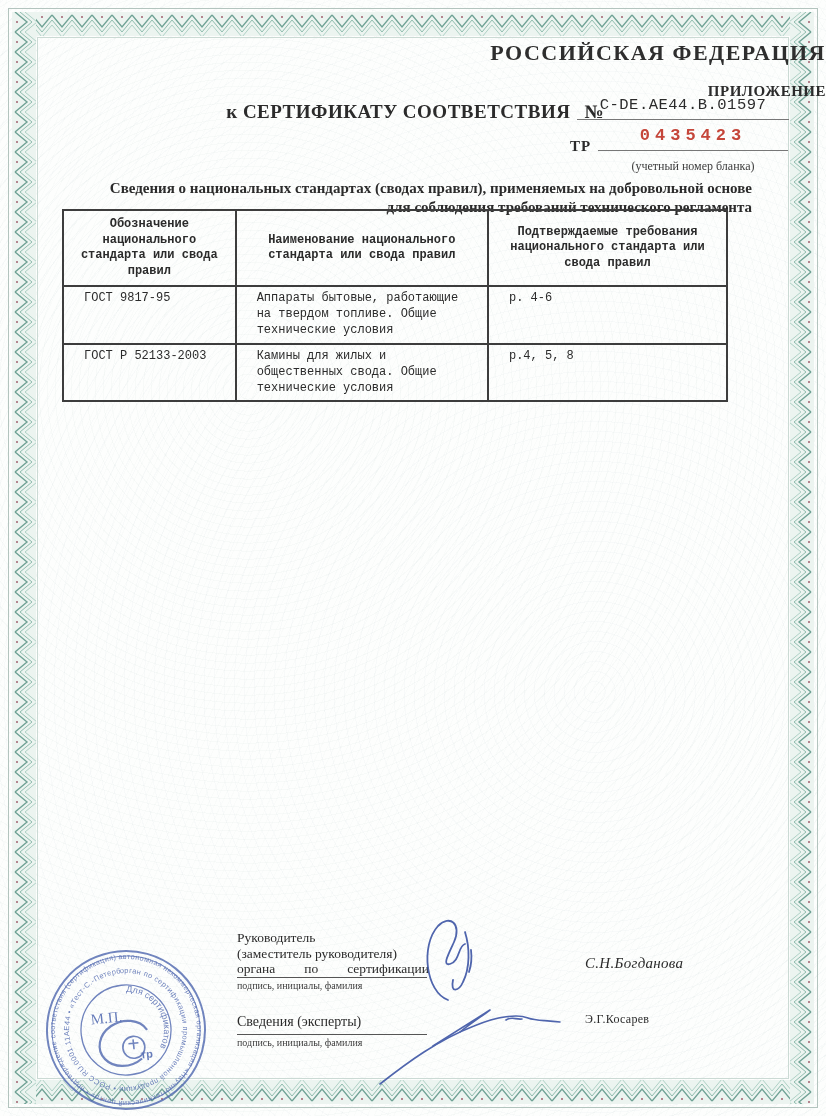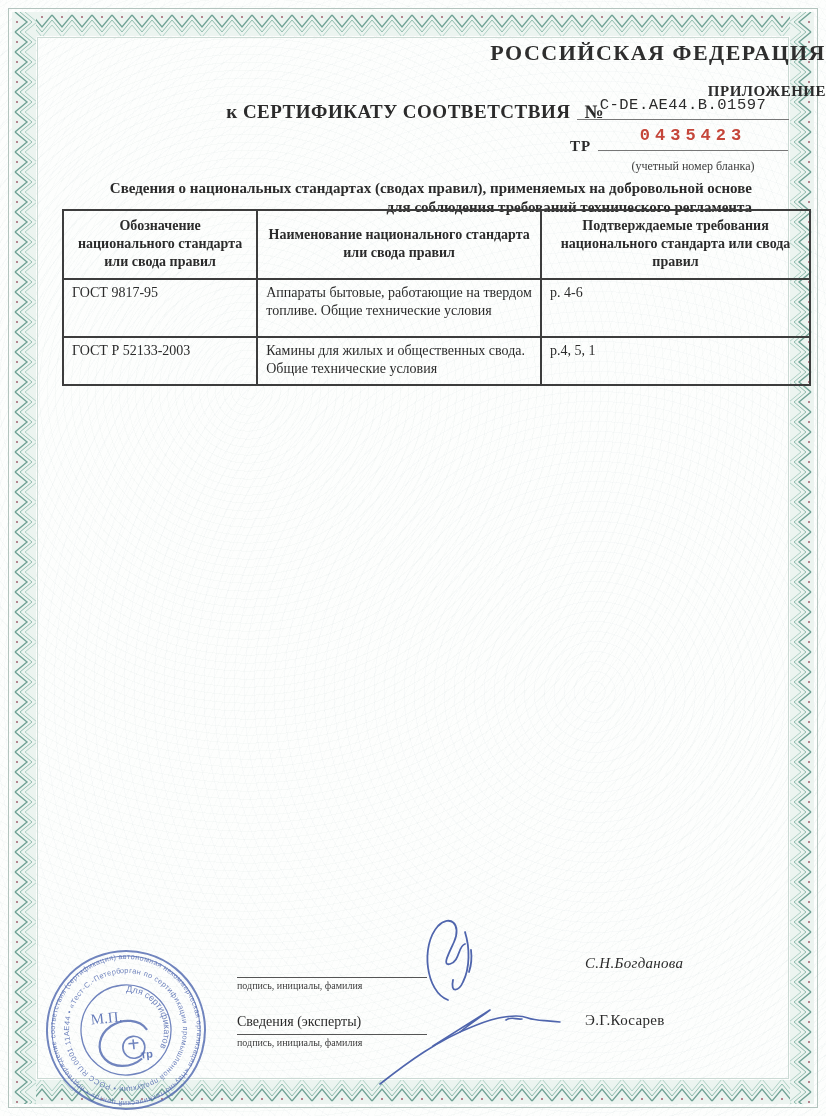--- a/index.html
+++ b/index.html
@@ -23,36 +23,36 @@
   .no-sign{margin-left:14px;}
   .cert-number-field{left:577px;width:212px;top:96px;height:23px;border-bottom:1px solid #777;
     font-size:15.5px;text-align:center;letter-spacing:.5px;font-family:Liberation Mono, monospace;}
   .mand-cert{left:104px;width:500px;top:128px;font-size:12.5px;font-weight:bold;}
   .tr-label{left:570px;top:138px;font-size:15px;font-weight:bold;letter-spacing:1px;}
   .blank-number-field{left:598px;width:190px;top:126px;height:24px;border-bottom:1px solid #777;
     text-align:center;font-family:"Liberation Mono", monospace;font-weight:bold;
     font-size:17px;letter-spacing:5px;color:#c5463a;}
   .blank-caption{left:598px;width:190px;top:159px;font-size:12px;color:#3c3c3c;text-align:center;}
   .intro{left:92px;width:660px;top:179px;font-size:15px;font-weight:bold;line-height:1.28;}
-  table.std{position:absolute;left:62px;top:209px;width:749px;border-collapse:collapse;
-    font-size:14px;line-height:1.3;}
-  table.std th,table.std td{border:2px solid #3d3d3d;padding:4px 8px;vertical-align:top;}
+  table.std{position:absolute;left:62px;top:209px;width:666px;border-collapse:collapse;
+    font-size:12px;line-height:1.3;font-family:Liberation Mono, monospace;}
+  table.std th,table.std td{border:2px solid #3d3d3d;padding:4px 20px;vertical-align:top;}
   table.std th{font-weight:bold;text-align:center;padding:6px 10px;height:40px;vertical-align:middle;}
   table.std td{height:48px;}
   table.std tr.r2 td{height:38px;}
   .col1{width:26%;} .col2{width:38%;} .col3{width:36%;}
   .sig-role{left:237px;top:930px;width:192px;font-size:13.5px;line-height:15.5px;}
   .sig-role .justify{text-align:justify;text-align-last:justify;}
   .sig-line1{left:237px;top:977px;width:190px;border-top:1px solid #555;height:0;}
   .sig-cap1{left:237px;top:980px;width:190px;font-size:10px;color:#3c3c3c;}
   .sig-name1{left:585px;top:955px;font-size:15px;letter-spacing:.3px;font-style:italic;}
   .sig-role2{left:237px;top:1014px;font-size:14px;}
   .sig-line2{left:237px;top:1034px;width:190px;border-top:1px solid #555;height:0;}
   .sig-cap2{left:237px;top:1037px;width:190px;font-size:10px;color:#3c3c3c;}
-  .sig-name2{left:585px;top:1012px;font-size:15px;letter-spacing:.3px;}
+  .sig-name2{left:585px;top:1012px;font-size:12px;letter-spacing:.3px;}
   .stamp{left:34px;top:938px;transform:rotate(-6deg);opacity:.92;}
   .scribble{position:absolute;pointer-events:none;}
 </style>
 </head>
 <body>
 
 <div class="page">
 
   <div class="outer-line"></div>
   <div class="inner-line"></div>
@@ -129,25 +129,30 @@
       <th class="col3">Подтверждаемые требования национального стандарта или свода правил</th>
     </tr>
     <tr>
       <td>ГОСТ 9817-95</td>
       <td>Аппараты бытовые, работающие на твердом топливе. Общие технические условия</td>
       <td>р. 4-6</td>
     </tr>
     <tr class="r2">
       <td>ГОСТ Р 52133-2003</td>
       <td>Камины для жилых и общественных свода. Общие технические условия</td>
-      <td>р.4, 5, 1</td>
+      <td>р.4, 5, 8</td>
     </tr>
   </tbody>
     </table>
 
+  <div class="abs sig-role">
+    <div>Руководитель</div>
+    <div>(заместитель руководителя)</div>
+    <div class="justify">органа по сертификации</div>
+  </div>
   <div class="abs sig-line1"></div>
   <div class="abs sig-cap1">подпись, инициалы, фамилия</div>
   <div class="abs sig-name1">С.Н.Богданова</div>
 
   <div class="abs sig-role2">Сведения (эксперты)</div>
   <div class="abs sig-line2"></div>
   <div class="abs sig-cap2">подпись, инициалы, фамилия</div>
   <div class="abs sig-name2">Э.Г.Косарев</div>
 
   <svg class="scribble" style="left:408px;top:912px;" width="100" height="96" viewBox="0 0 100 96">

